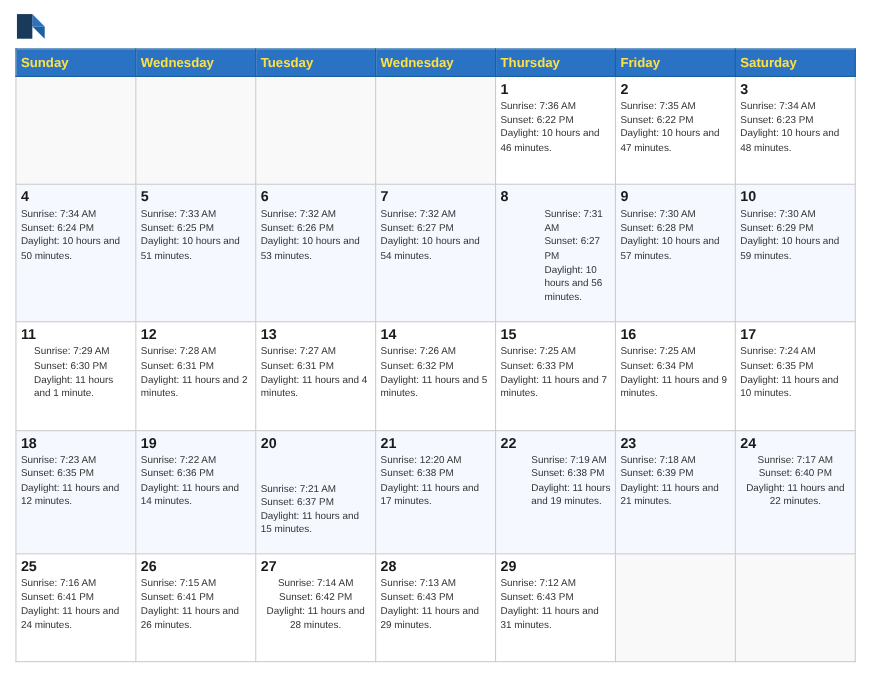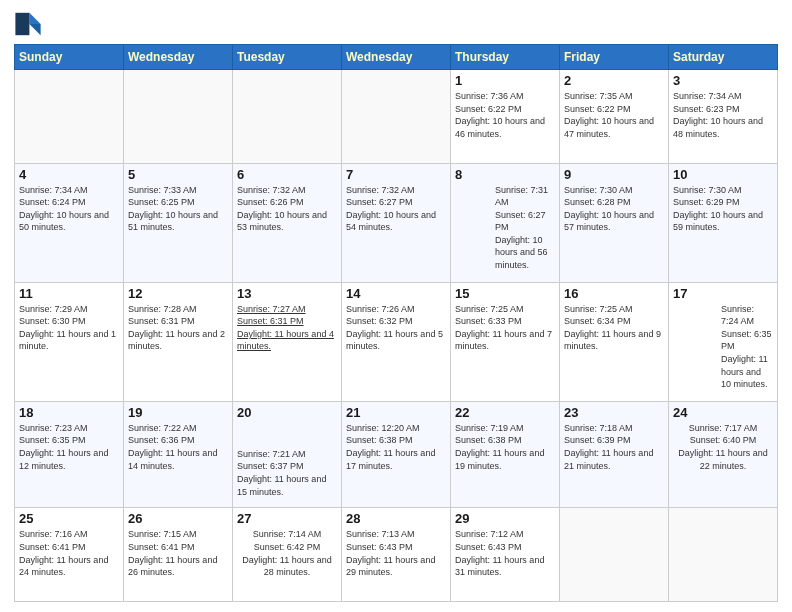--- a/index.html
+++ b/index.html
@@ -56,21 +56,21 @@
     }
     .calendar {
       flex: 1;
       border: 1px solid #ccc;
       border-collapse: collapse;
       width: 100%;
       table-layout: fixed;
     }
     .calendar th {
       background: #2a72c3;
-      color: #fef9c3;
+      color: #fde047;
       font-size: 12px;
       font-weight: bold;
       padding: 5px 4px;
       border: 1px solid #1a5fa0;
       text-align: left;
     }
     .calendar td {
       border: 1px solid #ccc;
       vertical-align: top;
       padding: 3px 4px;
@@ -197,33 +197,33 @@
           <td>
             <span class="day-number">10</span>
             <div class="day-info" style="white-space: pre-line;">Sunrise: 7:30 AM
 Sunset: 6:29 PM
 Daylight: 10 hours and 59 minutes.</div>
           </td>
         </tr>
         <tr>
           <td>
             <span class="day-number">11</span>
-            <div class="day-info" style="white-space: pre-line;">Sunrise: 7:29 AM
+            <div class="day-info" style="white-space: pre-line; margin-left: 12px;">Sunrise: 7:29 AM
 Sunset: 6:30 PM
 Daylight: 11 hours and 1 minute.</div>
           </td>
           <td>
             <span class="day-number">12</span>
             <div class="day-info" style="white-space: pre-line;">Sunrise: 7:28 AM
 Sunset: 6:31 PM
 Daylight: 11 hours and 2 minutes.</div>
           </td>
           <td>
             <span class="day-number">13</span>
-            <div class="day-info" style="white-space: pre-line; text-decoration: underline;">Sunrise: 7:27 AM
+            <div class="day-info" style="white-space: pre-line;">Sunrise: 7:27 AM
 Sunset: 6:31 PM
 Daylight: 11 hours and 4 minutes.</div>
           </td>
           <td>
             <span class="day-number">14</span>
             <div class="day-info" style="white-space: pre-line;">Sunrise: 7:26 AM
 Sunset: 6:32 PM
 Daylight: 11 hours and 5 minutes.</div>
           </td>
           <td>
@@ -233,21 +233,21 @@
 Daylight: 11 hours and 7 minutes.</div>
           </td>
           <td>
             <span class="day-number">16</span>
             <div class="day-info" style="white-space: pre-line;">Sunrise: 7:25 AM
 Sunset: 6:34 PM
 Daylight: 11 hours and 9 minutes.</div>
           </td>
           <td>
             <span class="day-number">17</span>
-            <div class="day-info" style="white-space: pre-line; margin-left: 48px;">Sunrise: 7:24 AM
+            <div class="day-info" style="white-space: pre-line;">Sunrise: 7:24 AM
 Sunset: 6:35 PM
 Daylight: 11 hours and 10 minutes.</div>
           </td>
         </tr>
         <tr>
           <td>
             <span class="day-number">18</span>
             <div class="day-info" style="white-space: pre-line;">Sunrise: 7:23 AM
 Sunset: 6:35 PM
 Daylight: 11 hours and 12 minutes.</div>
@@ -265,21 +265,21 @@
 Daylight: 11 hours and 15 minutes.</div>
           </td>
           <td>
             <span class="day-number">21</span>
             <div class="day-info" style="white-space: pre-line;">Sunrise: 12:20 AM
 Sunset: 6:38 PM
 Daylight: 11 hours and 17 minutes.</div>
           </td>
           <td>
             <span class="day-number">22</span>
-            <div class="day-info" style="white-space: pre-line;">Sunrise: 7:19 AM
+            <div class="day-info" style="white-space: pre-line; margin-left: 28px;">Sunrise: 7:19 AM
 Sunset: 6:38 PM
 Daylight: 11 hours and 19 minutes.</div>
           </td>
           <td>
             <span class="day-number">23</span>
             <div class="day-info" style="white-space: pre-line;">Sunrise: 7:18 AM
 Sunset: 6:39 PM
 Daylight: 11 hours and 21 minutes.</div>
           </td>
           <td>

